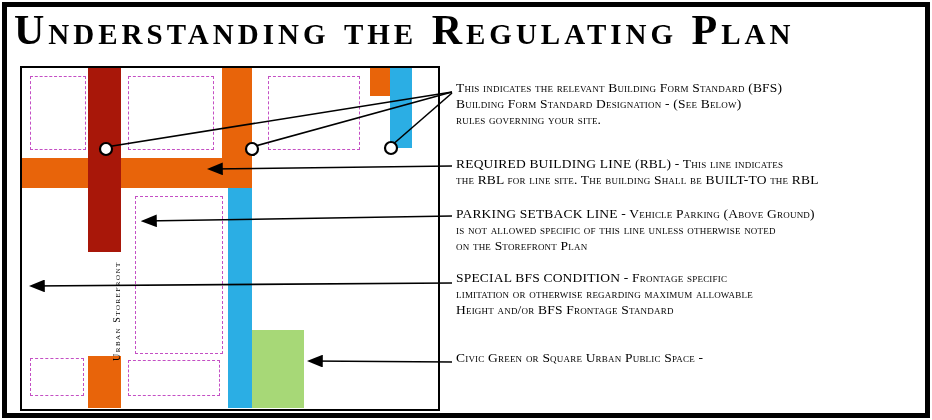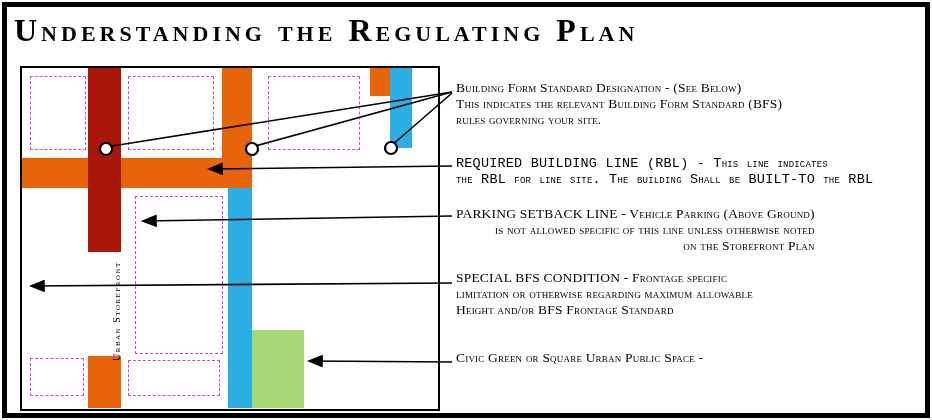--- a/index.html
+++ b/index.html
@@ -10,21 +10,21 @@
     font-family:"Liberation Serif", serif;
     color:#000;
     overflow:hidden;
   }
   .frame {
     position:absolute; left:2px; top:2px; width:928px; height:416px;
     border:5px solid #000; background:transparent; pointer-events:none;
   }
   .title {
     position:absolute; left:14px; top:6px; width:910px;
-    font-size:32px; line-height:48px; font-weight:bold;
+    font-size:42px; line-height:48px; font-weight:bold;
     font-variant:small-caps; letter-spacing:4px; white-space:nowrap;
   }
   .map-panel {
     position:absolute; left:20px; top:66px; width:420px; height:345px;
     border:2px solid #000; background:#fff;
   }
   .band, .green-rect { position:absolute; }
   .dashed-rect {
     position:absolute; border:1px dashed #C44FC4; background:transparent;
   }
@@ -33,21 +33,21 @@
     transform:rotate(-90deg); transform-origin:0 0;
     font-variant:small-caps; font-size:10px; letter-spacing:1.5px;
     white-space:nowrap; color:#000;
   }
   .annotations { position:absolute; left:456px; top:0; width:472px; }
   .ann-block { position:absolute; left:0; }
   .ann-line {
     font-size:13.5px; line-height:16px; font-variant:small-caps;
     letter-spacing:0.2px; white-space:nowrap;
   }
-  .b1 { top:80px; }  .b2 { top:156px;font-family:Liberation Mono, monospace; } .b3 { top:206px;text-align:right; }
+  .b1 { top:80px; }  .b2 { top:156px; } .b3 { top:206px; }
   .b4 { top:270px; } .b5 { top:350px; }
   .overlay-svg { position:absolute; left:0; top:0; pointer-events:none; }
 </style>
 </head>
 <body>
 
 <h1 class="title">Understanding the Regulating Plan</h1>
 
 <div class="map-panel"></div>
 
@@ -64,22 +64,22 @@
 <div class="dashed-rect" style="left:128px; top:76px; width:86px; height:74px;"></div>
 <div class="dashed-rect" style="left:268px; top:76px; width:92px; height:74px;"></div>
 <div class="dashed-rect" style="left:135px; top:196px; width:88px; height:158px;"></div>
 <div class="dashed-rect" style="left:30px; top:358px; width:54px; height:38px;"></div>
 <div class="dashed-rect" style="left:128px; top:360px; width:92px; height:36px;"></div>
 
 <div class="street-label">Urban Storefront</div>
 
 <div class="annotations">
   <div class="ann-block b1">
+    <div class="ann-line">This indicates the relevant Building Form Standard (BFS)</div>
     <div class="ann-line">Building Form Standard Designation - (See Below)</div>
-    <div class="ann-line">This indicates the relevant Building Form Standard (BFS)</div>
     <div class="ann-line">rules governing your site.</div>
   </div>
   <div class="ann-block b2">
     <div class="ann-line">REQUIRED BUILDING LINE (RBL) - This line indicates</div>
     <div class="ann-line">the RBL for line site. The building Shall be BUILT-TO the RBL</div>
   </div>
   <div class="ann-block b3">
     <div class="ann-line">PARKING SETBACK LINE - Vehicle Parking (Above Ground)</div>
     <div class="ann-line">is not allowed specific of this line unless otherwise noted</div>
     <div class="ann-line">on the Storefront Plan</div>

